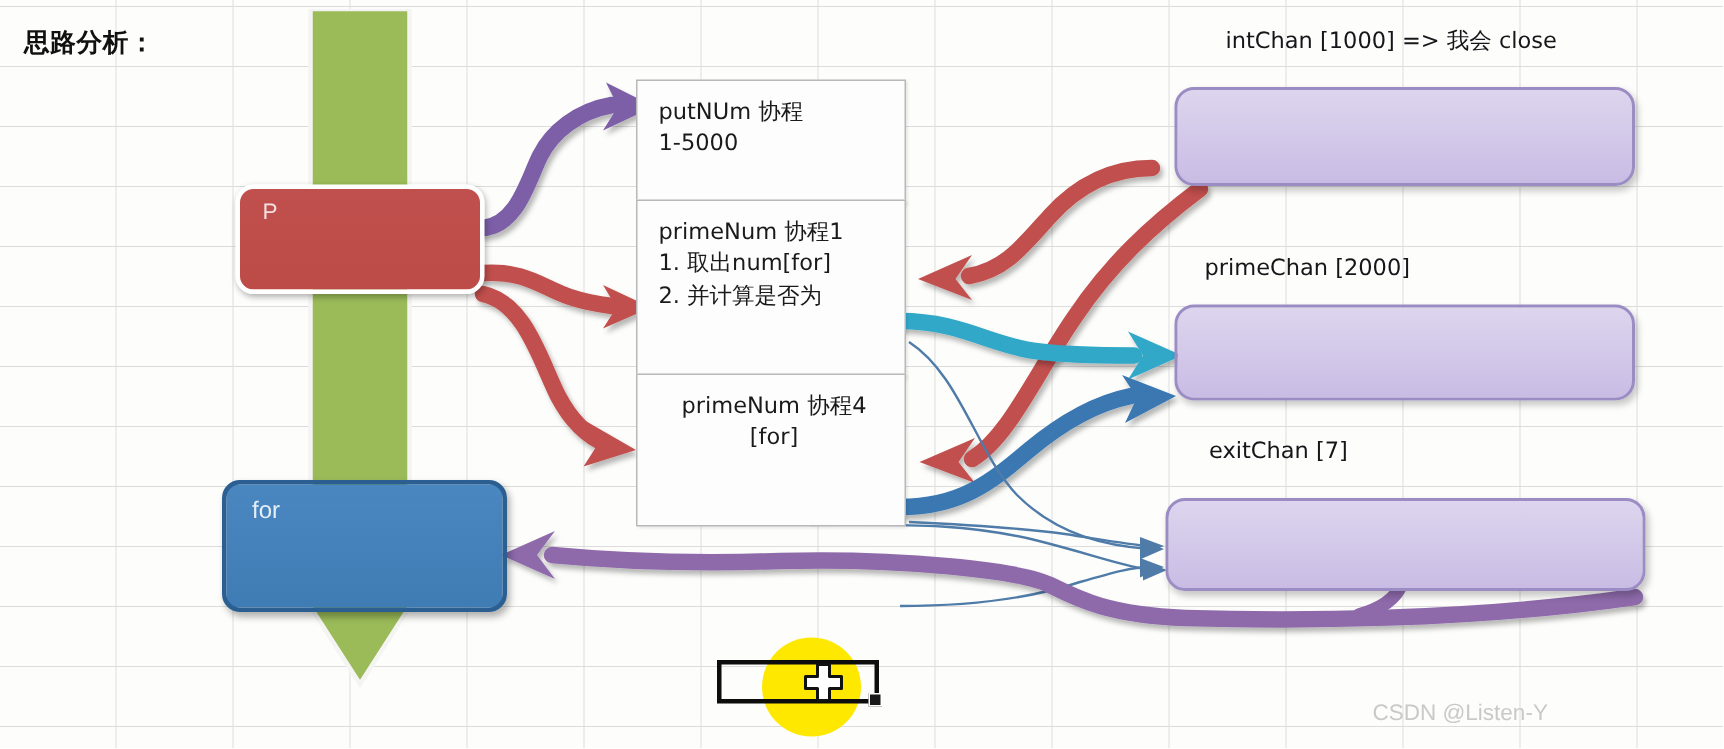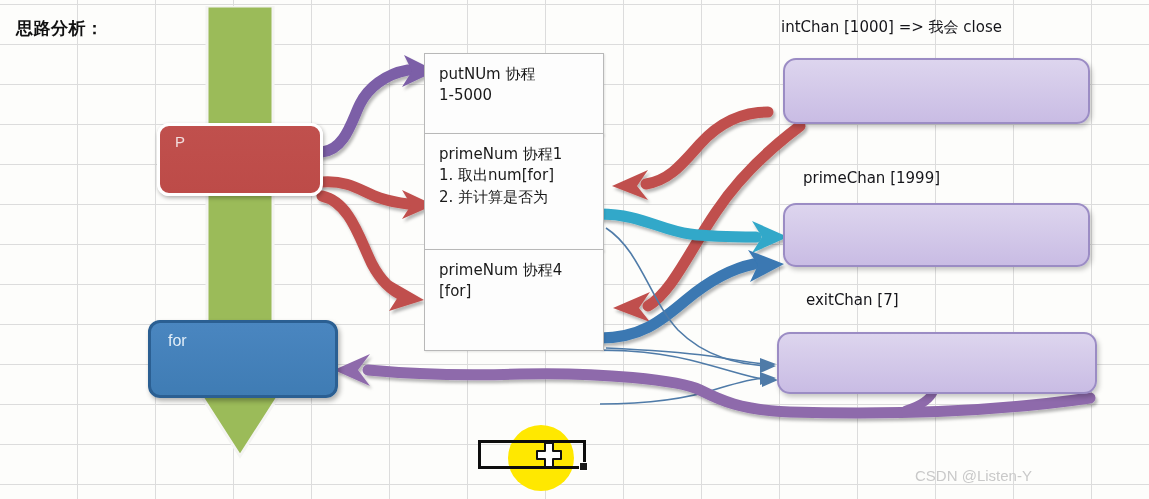--- a/index.html
+++ b/index.html
@@ -38,56 +38,56 @@
   }
   #p-box{
     left:157px;top:123px;width:166px;height:73px;
     background:linear-gradient(to bottom,#c0504d,#bd4b48);
     border:3px solid #ffffff;
     box-shadow:1px 2px 4px rgba(0,0,0,.30);
     color:#fff;
   }
   #p-box .lbl{position:absolute;left:15px;top:7px;font-size:15px;color:#f2dede;}
   #for-box{
-    left:148px;top:320px;width:190px;height:78px;
+    left:148px;top:320px;width:190px;height:88px;
     background:linear-gradient(to bottom,#4a86c0,#3f7cb4);
     border:3px solid #2b5f92;
     box-shadow:2px 3px 5px rgba(0,0,0,.30);
   }
   #for-box .lbl{position:absolute;left:17px;top:9px;font-size:16px;color:#e2eef8;}
   
   .note{
     position:absolute;box-sizing:border-box;
     background:#fdfdfd;border:1px solid #b8b8b8;
     box-shadow:1px 1px 2px rgba(0,0,0,.10);
     padding:10px 10px 6px 14px;
     font-family:"DejaVu Sans","Liberation Sans",sans-serif;
     font-size:15px;color:#1a1a1a;line-height:1.42;
   }
   #note-put{left:424px;top:53px;width:180px;height:83px;}
   #note-p1{left:424px;top:133px;width:180px;height:119px;}
-  #note-p4{left:424px;top:249px;width:180px;height:102px;}
+  #note-p4{left:424px;top:249px;width:180px;height:102px;text-align:center;}
   .note .row{white-space:nowrap;}
   
   .chan{
     position:absolute;box-sizing:border-box;border-radius:13px;
     background:linear-gradient(to bottom,#ddd5ee,#c9bce4);
     border:2px solid #9b8cc4;
     box-shadow:2px 3px 5px rgba(0,0,0,.22);
   }
   #chan-int{left:783px;top:58px;width:307px;height:66px;}
   #chan-prime{left:783px;top:203px;width:307px;height:64px;}
   #chan-exit{left:777px;top:332px;width:320px;height:62px;}
   
   .chan-label{
     position:absolute;white-space:nowrap;
     font-family:"DejaVu Sans","Liberation Sans",sans-serif;
     font-size:15px;color:#15151a;
   }
-  #lbl-int{left:781px;top:18px;}
+  #lbl-int{left:781px;top:18px;padding-left:36px;}
   #lbl-prime{left:803px;top:169px;}
   #lbl-exit{left:806px;top:291px;}
   
   #sel-highlight{
     position:absolute;left:508px;top:425px;width:66px;height:66px;
     background:#ffe800;border-radius:50%;
   }
   #sel-box{
     position:absolute;left:478px;top:440px;width:108px;height:29px;
     border:3px solid #0d0d0d;background:#ffffff00;
@@ -208,21 +208,21 @@
     <div class="row">1. 取出num[for]</div>
     <div class="row">2. 并计算是否为</div>
   </div>
 
   <div class="note" id="note-p4">
     <div class="row">primeNum 协程4</div>
     <div class="row">[for]</div>
   </div>
 
   <div class="chan-label" id="lbl-int">intChan [1000]  =&gt;  我会 close</div>
-  <div class="chan-label" id="lbl-prime">primeChan [1999]</div>
+  <div class="chan-label" id="lbl-prime">primeChan [2000]</div>
   <div class="chan-label" id="lbl-exit">exitChan [7]</div>
 
   <div class="chan" id="chan-int"></div>
   <div class="chan" id="chan-prime"></div>
   <div class="chan" id="chan-exit">
     
     
     
     
   </div>

